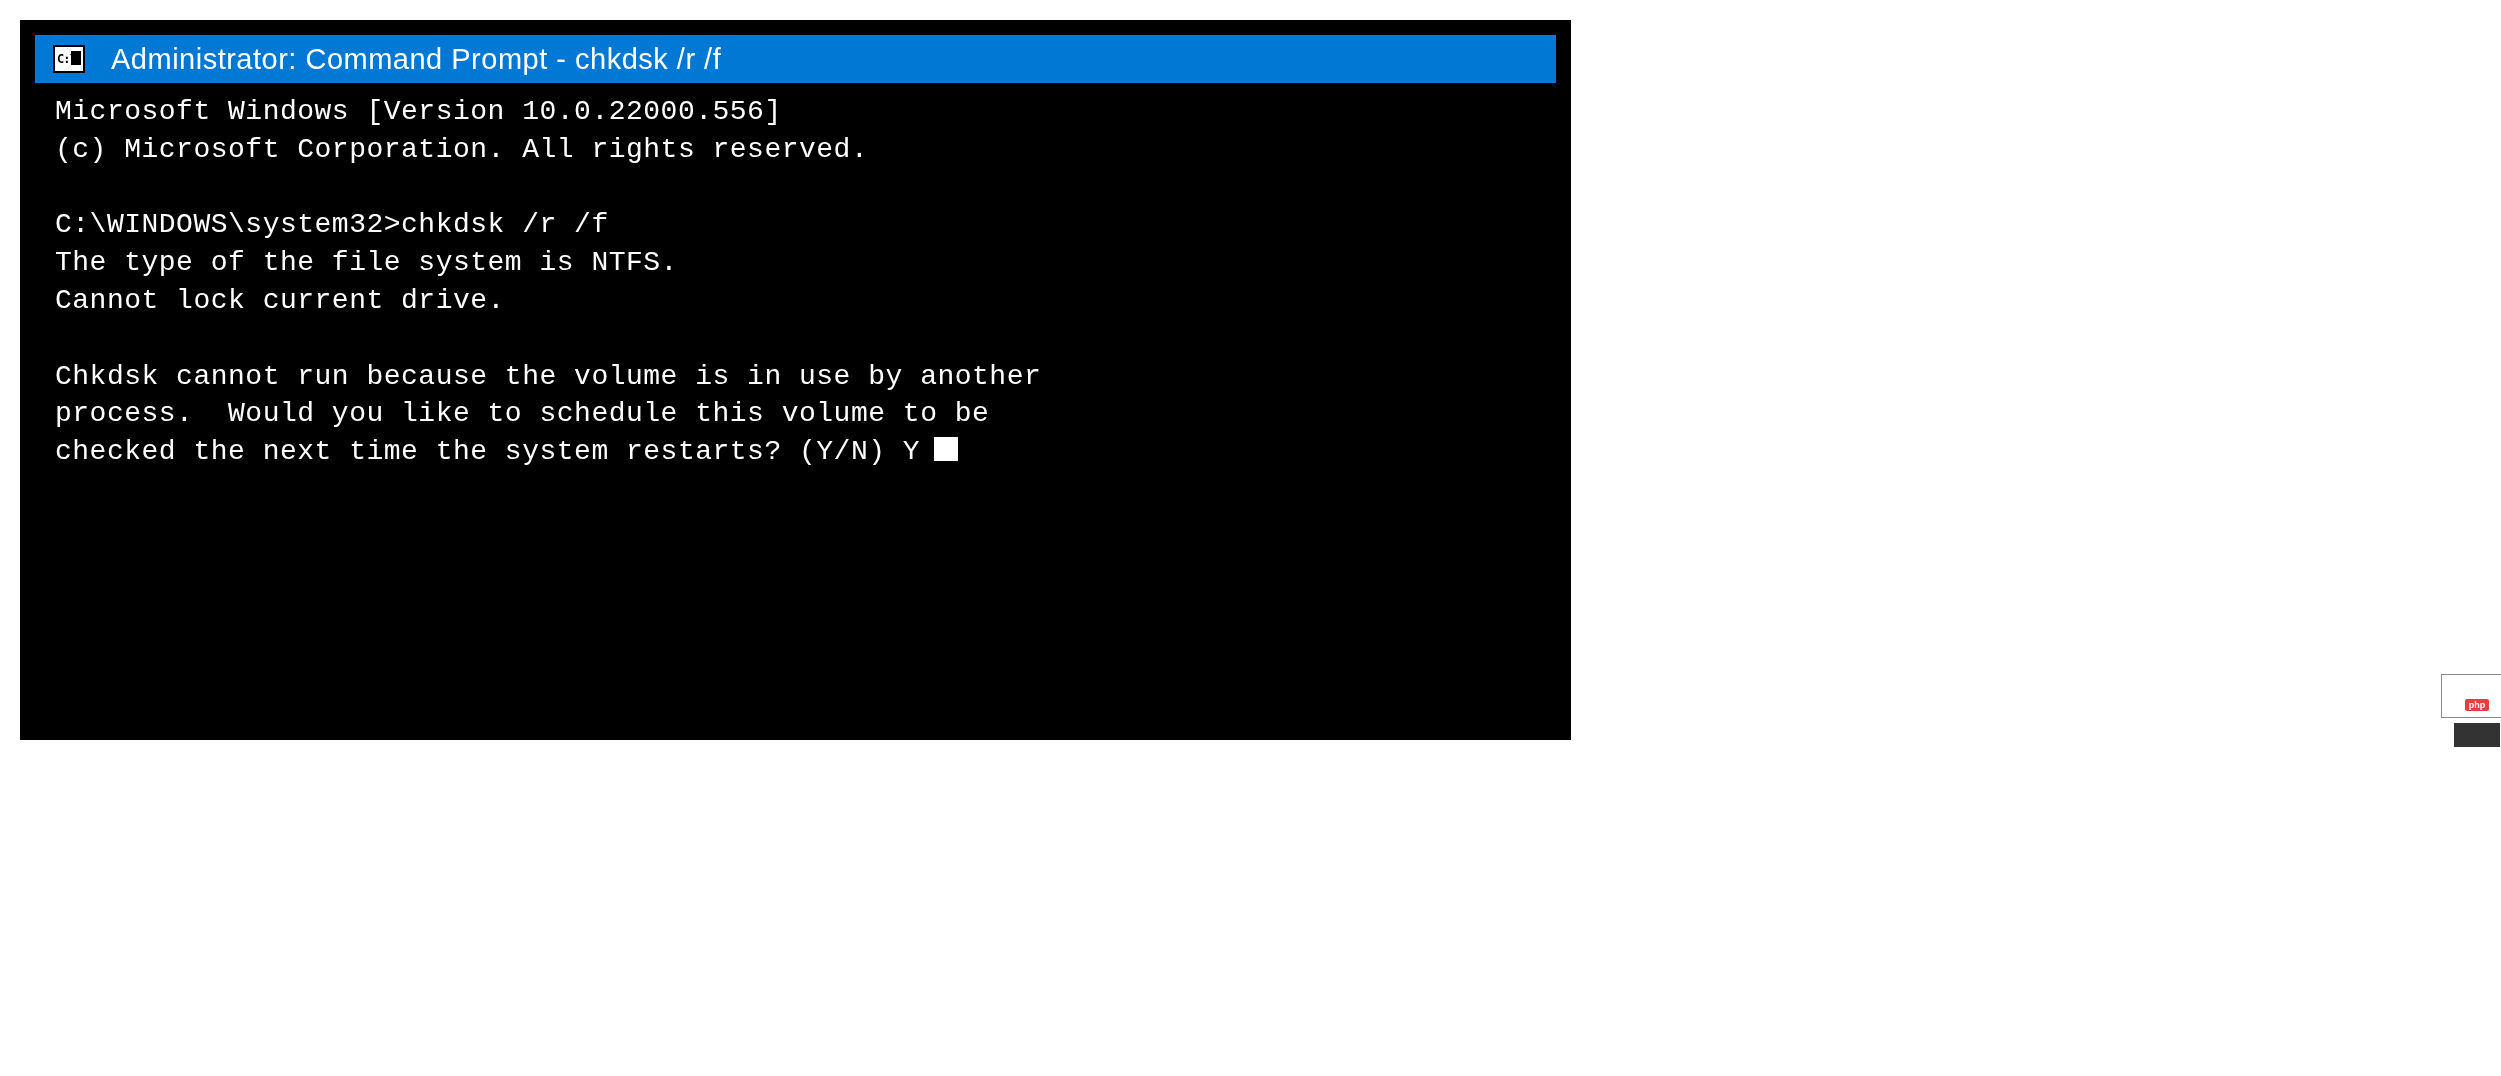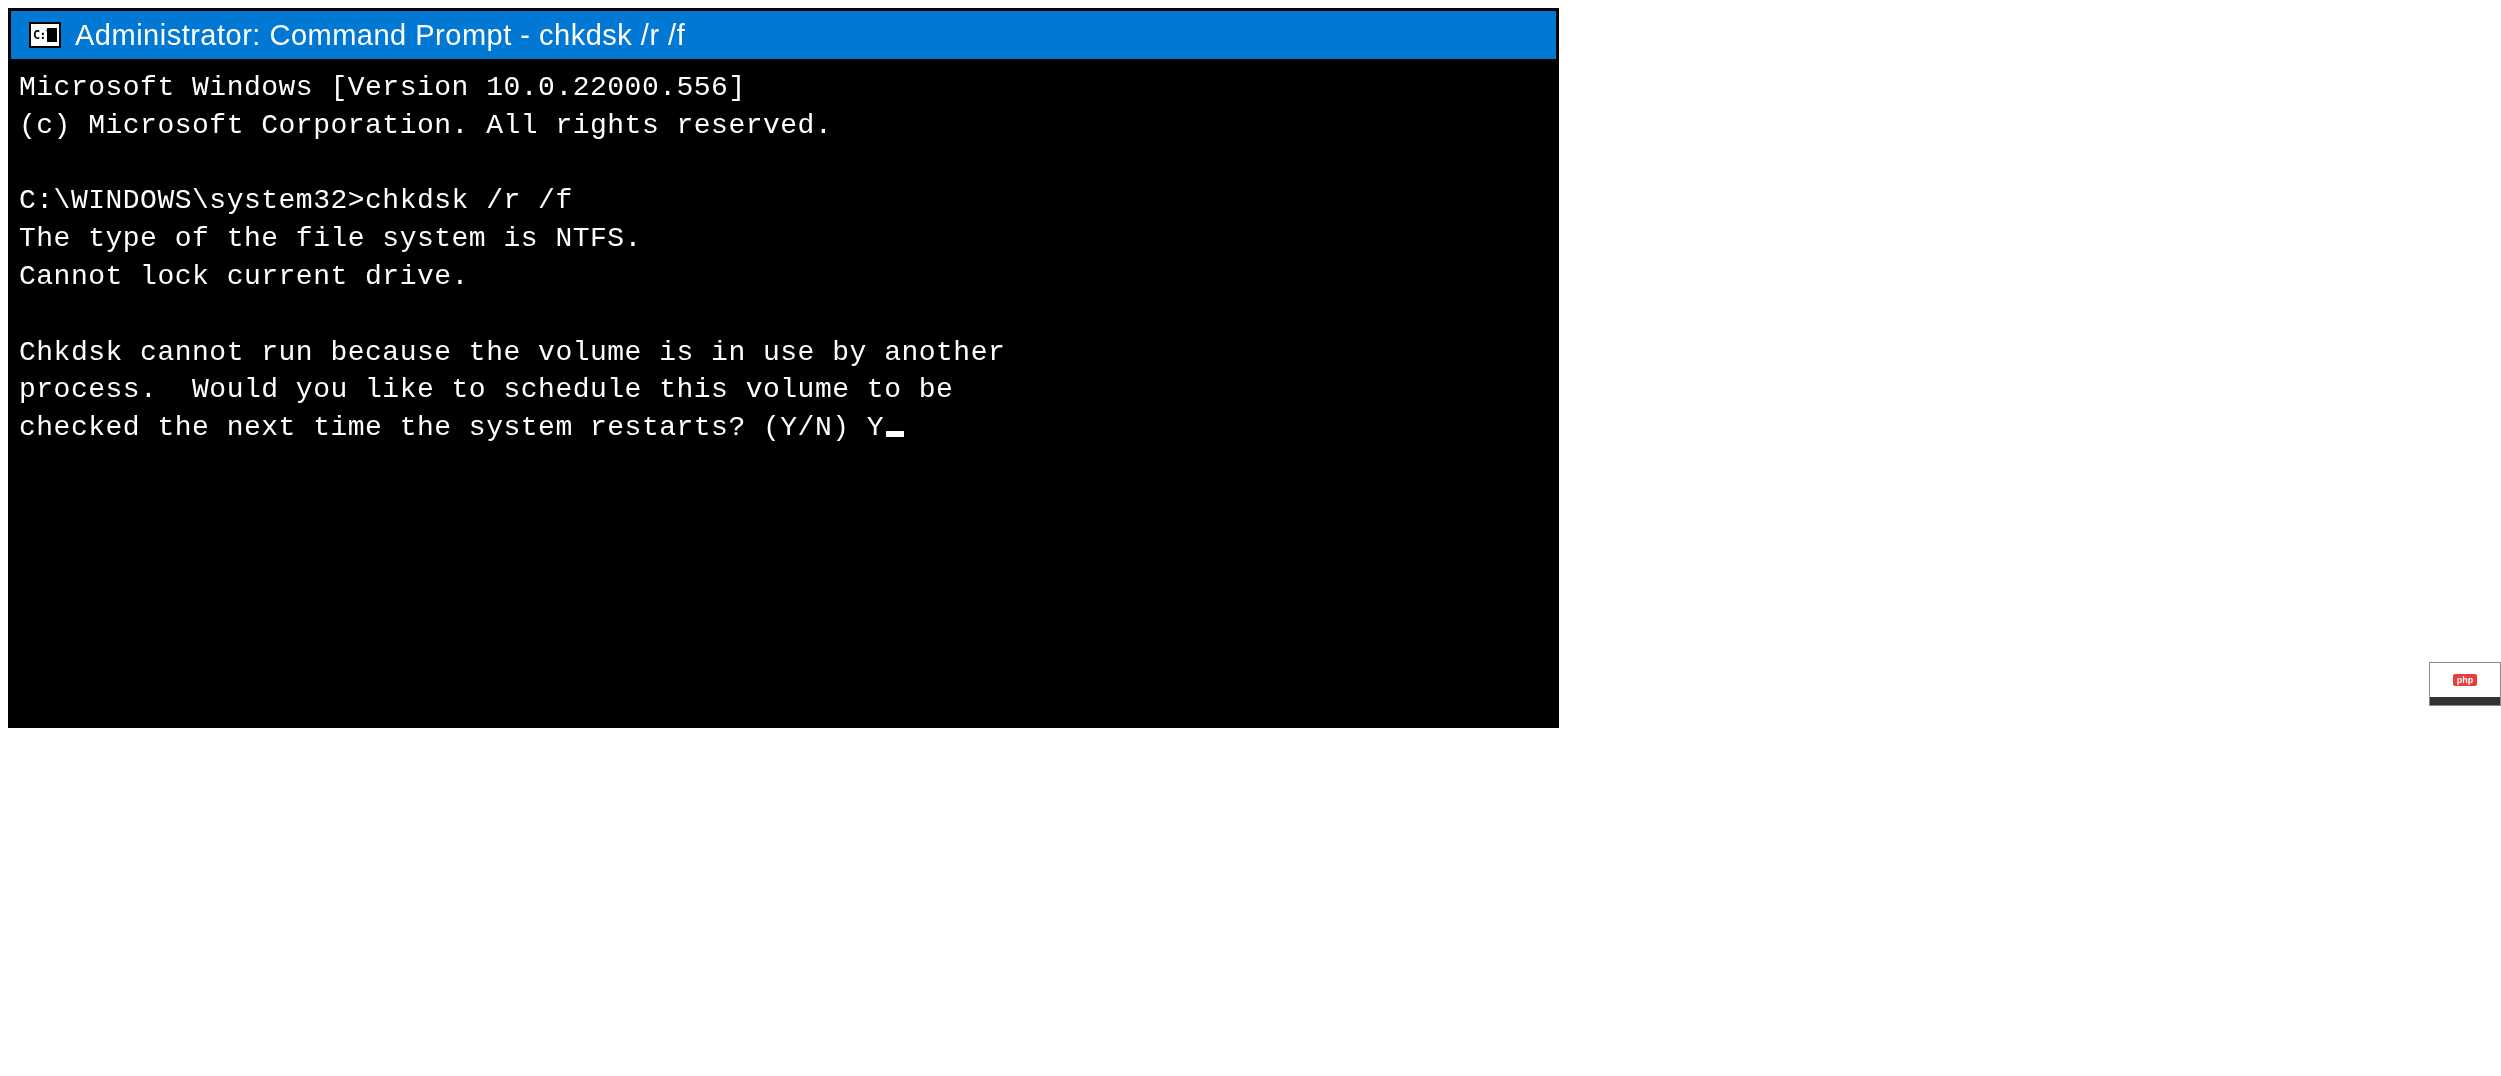--- a/index.html
+++ b/index.html
@@ -1,17 +1,17 @@
 <!DOCTYPE html>
 <html><head>
   <meta charset="utf-8">
   <style>
     * {
       margin: 0;
-      padding: 0;
+      padding: 12px;
       box-sizing: border-box;
     }
     body {
       background: #ffffff;
       width: 2501px;
       height: 1076px;
       position: relative;
       font-family: Arial, sans-serif;
     }
     .cmd-window {

